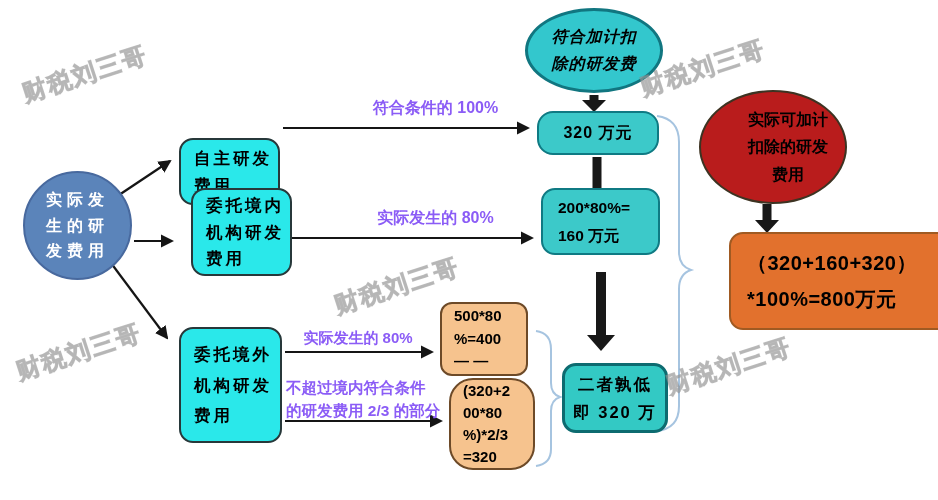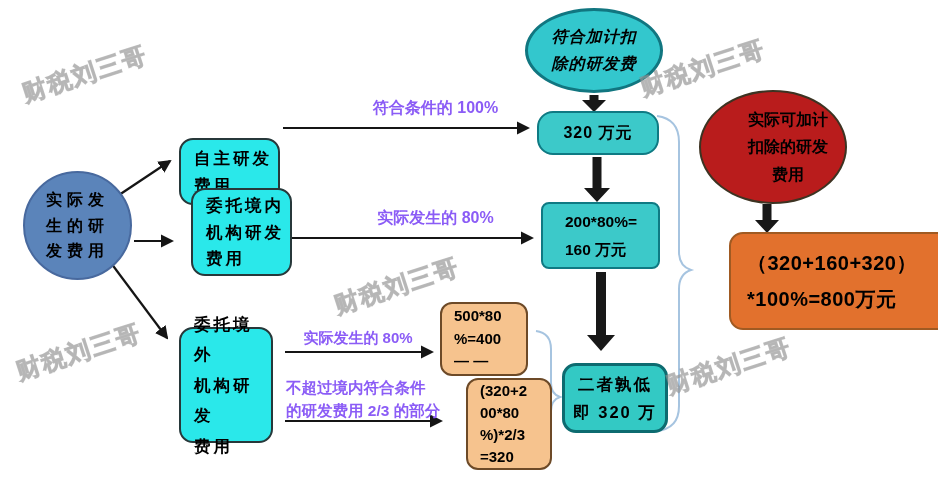--- a/index.html
+++ b/index.html
@@ -11,49 +11,49 @@
   .thin  { stroke:#151515; stroke-width:2.2; }
   .brace { stroke:#a6c4e0; stroke-width:2; fill:none; }
   .node {
     position:absolute; box-sizing:border-box; z-index:2;
     font-weight:bold; color:#000; white-space:pre-line;
     display:flex; flex-direction:column; justify-content:center;
   }
   .circle-src {
     left:23px; top:171px; width:109px; height:109px; border-radius:50%;
     background:#5b84ba; border:2px solid #48699e;
-    text-align:center; font-size:16px; line-height:1.6; letter-spacing:5px; color:#000000;
+    text-align:center; font-size:16px; line-height:1.6; letter-spacing:5px; color:#ffffff;
   }
   .cyan {
     background:#2ae8ea; border:2.5px solid #27383a; border-radius:14px;
     text-align:left; font-size:16.5px; letter-spacing:3px; line-height:1.6; padding-left:13px;
   }
   .box-self     { left:179px; top:98px;  width:101px; height:67px;margin-top:40px; }
   .box-domestic { left:179px; top:188px; width:101px; height:88px;margin-left:12px; }
-  .box-overseas { left:179px; top:327px; width:94px; height:116px; line-height:1.85; }
+  .box-overseas { left:179px; top:327px; width:103px; height:116px; line-height:1.85; }
   .ellipse-q {
     left:525px; top:8px; width:138px; height:85px; border-radius:50%;
     background:#33c7cd; border:3px solid #117680;
     text-align:center; font-size:16px; line-height:1.65; letter-spacing:1px;font-style:italic;
   }
   .teal {
     background:#3cc9c9; border:2.5px solid #0f7a83; border-radius:10px;
   }
   .box-320 { left:537px; top:111px; width:122px; height:44px; text-align:center; font-size:16px; letter-spacing:1px;border-radius:16px; }
-  .box-160 { left:541px; top:202px; width:119px; height:67px; border-radius:8px;
-             text-align:left; padding-left:22px; font-size:15.5px; line-height:1.75; }
+  .box-160 { left:541px; top:188px; width:119px; height:67px; border-radius:14px;
+             text-align:left; padding-left:15px; font-size:15.5px; line-height:1.75; }
   .box-lower { left:562px; top:363px; width:106px; height:70px; border-radius:14px;
              background:#33c9c4; border:3px solid #0d6b70;
              text-align:center; font-size:16.5px; line-height:1.7; letter-spacing:2px; }
   .tan {
     background:#f6c38e; border:2.5px solid #6d4a28; border-radius:12px;
     text-align:left; padding-left:12px; font-size:15px; line-height:1.5;
   }
   .box-400  { left:440px; top:302px; width:88px; height:74px; }
-  .box-c320 { left:466px; top:378px; width:86px; height:92px; line-height:1.48; }
+  .box-c320 { left:449px; top:378px; width:86px; height:92px; line-height:1.48;border-radius:24px; }
   .ellipse-actual {
     left:699px; top:90px; width:148px; height:114px; border-radius:50%;
     background:#b91c1c; border:2.5px solid #3d3322;
     text-align:center; padding-left:30px; font-size:16px; line-height:1.7;
   }
   .box-final {
     left:693px; top:232px; width:226px; height:98px; border-radius:14px;
     background:#e2712d; border:2px solid #a05a22;
     text-align:left; padding-left:16px; font-size:20px; line-height:1.8; letter-spacing:0.5px;margin-left:36px;
   }

